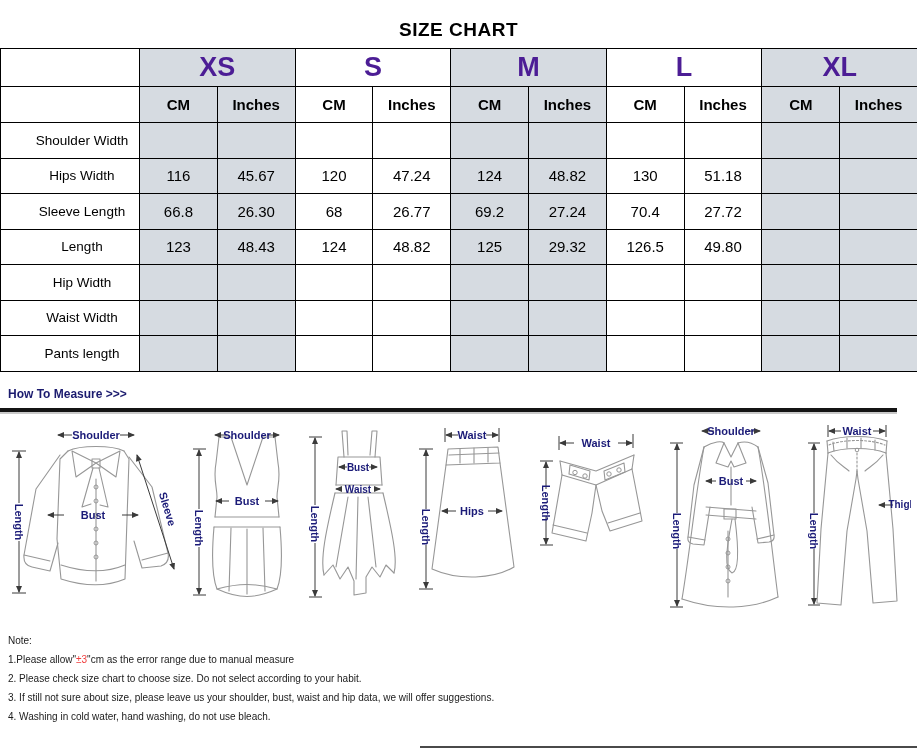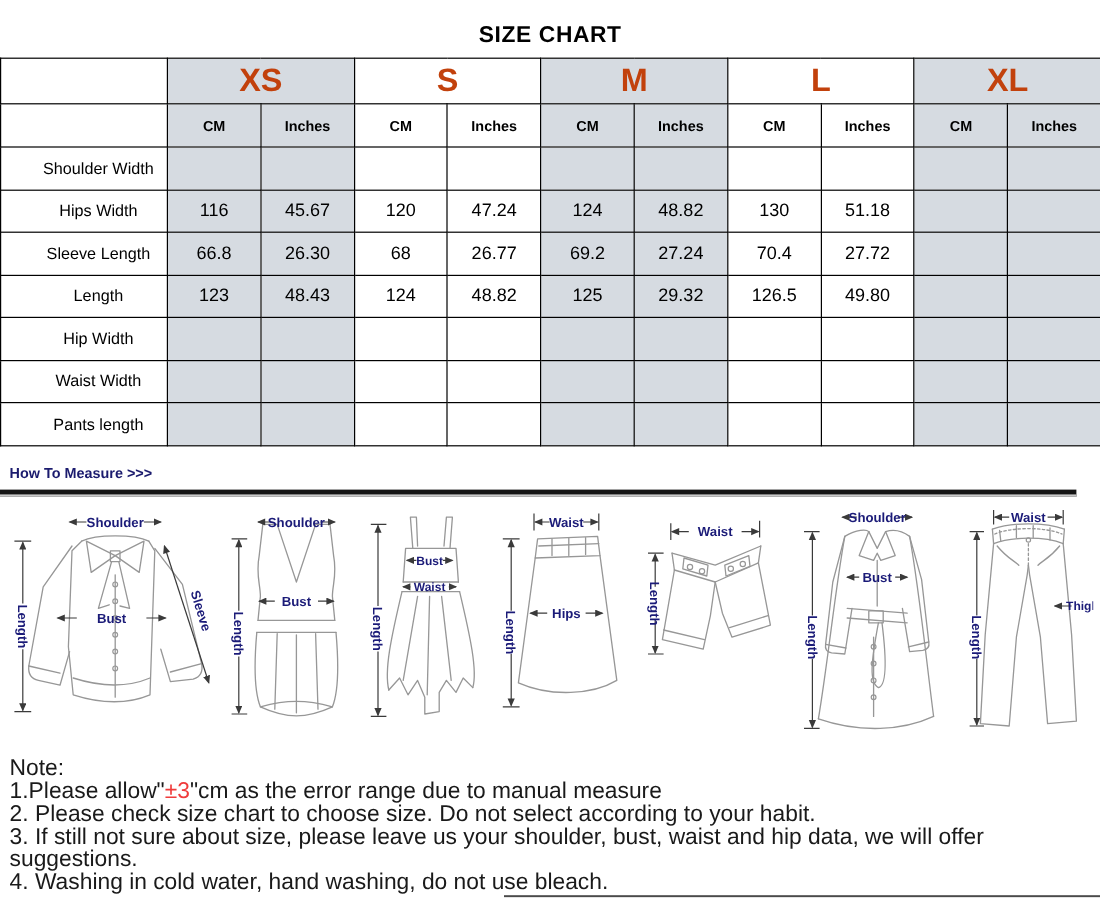--- a/index.html
+++ b/index.html
@@ -4,35 +4,35 @@
 <style>
   html,body{margin:0;padding:0;background:#fff;}
   .page{
     width:917px;height:748px;position:relative;overflow:hidden;background:#fff;
     font-family:"Liberation Sans","DejaVu Sans",sans-serif;color:#000;
   }
   .title{ text-align:center;font-size:19px;font-weight:bold;letter-spacing:.5px;padding-top:19px; }
   table.size-table{ border-collapse:collapse;table-layout:fixed;width:917px;margin-top:7px; }
   table.size-table td{ border:1px solid #000;text-align:center;vertical-align:middle;overflow:hidden;padding:0; }
   td.sh{ background:#d6dbe1; }
-  tr.r-size td{ height:37px;font-size:27px;font-weight:bold;color:#c2410c; }
-  tr.r-unit td{ height:35px;font-size:12px;font-weight:bold; }
+  tr.r-size td{ height:37px;font-size:27px;font-weight:bold;color:#4c1d95; }
+  tr.r-unit td{ height:35px;font-size:15px;font-weight:bold; }
   tr.r-data td{ height:34.5px;font-size:15px; }
   tr.r-data td.row-label{ font-size:13.5px;padding-left:24px; }
   .measure-head{ margin:15px 0 0 8px;font-size:12px;font-weight:bold;color:#1b1b6e; }
   .divider{ margin:7px 20px 0 0;height:4px;background:#141414;border-bottom:2px solid #c9c9c9; }
   .figures{ display:flex;justify-content:space-between;align-items:flex-start;padding:7px 6px 0 6px;height:200px; }
   .figure{ flex:0 0 auto; }
   svg text{ fill:#1b1b78;font-family:"Liberation Sans",sans-serif;font-weight:bold;font-size:11px;text-anchor:middle; }
   svg .small{ font-size:10px; }
   svg .garment{ fill:none;stroke:#979797;stroke-width:1.1;stroke-linejoin:round;stroke-linecap:round; }
   svg .arr{ stroke:#3a3a3a;stroke-width:1; fill:none;}
   svg .tick{ stroke:#3a3a3a;stroke-width:1; }
   svg .btn{ fill:none;stroke:#979797;stroke-width:1; }
-  .notes{ margin:10px 0 0 8px;font-size:19px;line-height:19px;color:#1a1a1a; }
+  .notes{ margin:10px 0 0 8px;font-size:10px;line-height:19px;color:#1a1a1a; }
   .notes .red{ color:#f03c3c; }
   .crop-line{ position:absolute;right:0;bottom:0;width:497px;height:2px;background:#4a4a4a; }
 </style>
 </head>
 <body>
 
 <div class="page">
 
   <div class="title">SIZE CHART</div>
 

